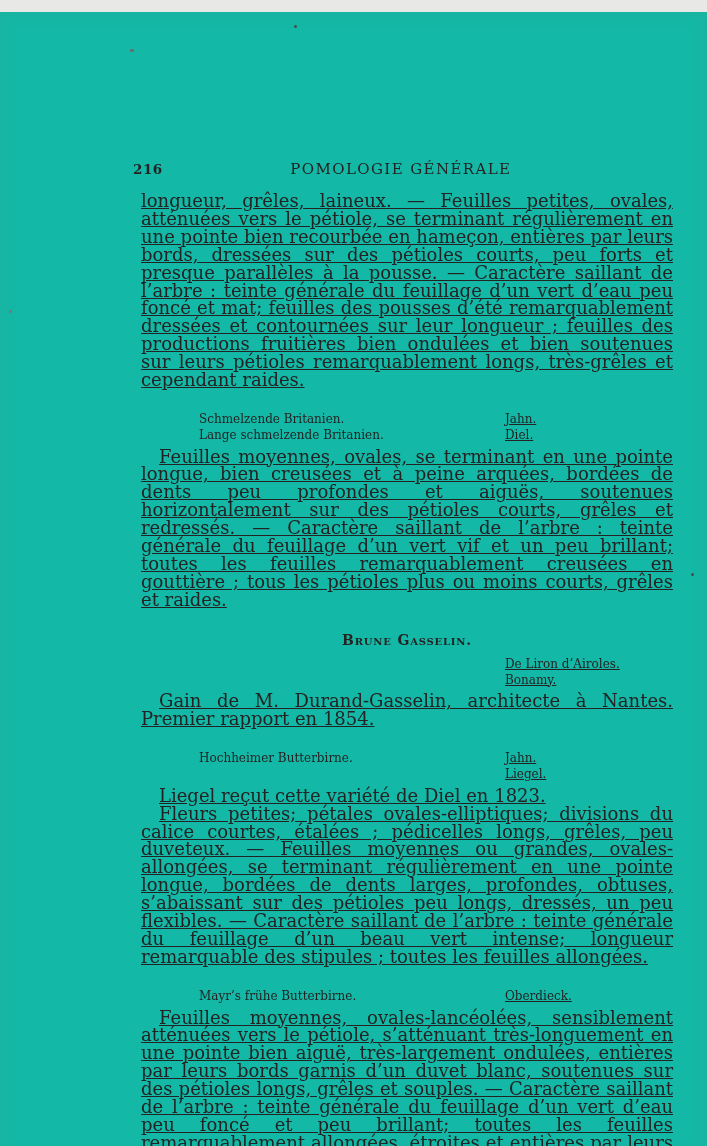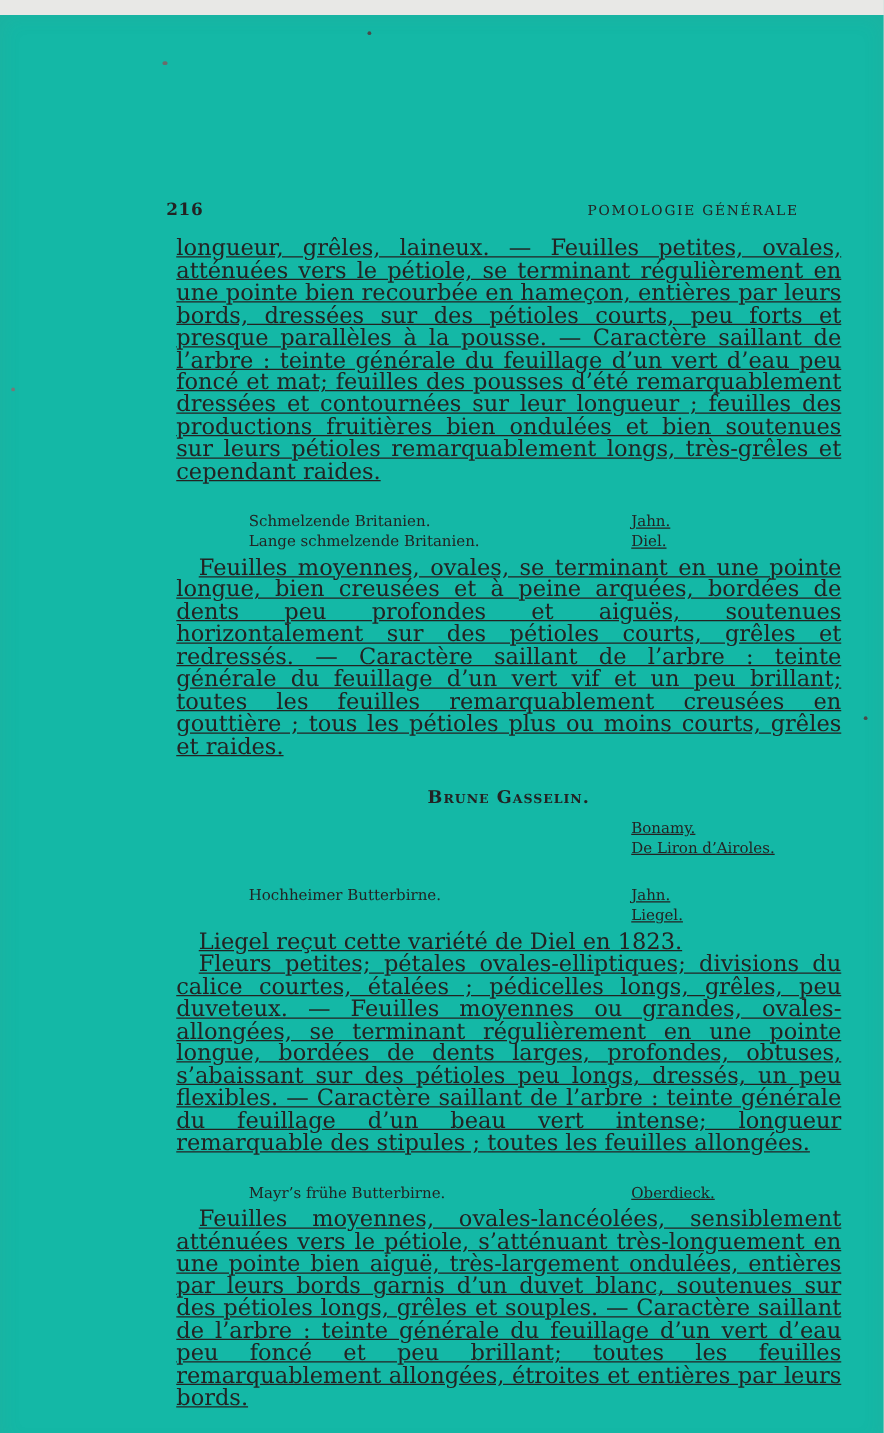--- a/index.html
+++ b/index.html
@@ -20,22 +20,22 @@
   }
   .header-row{
     display:flex;align-items:baseline;
     margin-left:-8px;
     margin-bottom:14px;
   }
   .page-number{
     font-size:13.5px;font-weight:bold;letter-spacing:0.5px;
   }
   .running-title{
-    flex:1;text-align:right;
-    font-size:11px;letter-spacing:1.4px;
+    flex:1;text-align:center;
+    font-size:15px;letter-spacing:1.4px;
     font-weight:500;
   }
   .para{
     font-size:18px;line-height:17.9px;
     text-align:justify;
     text-indent:18px;
     margin:0;
     text-decoration:underline;
   }
   .para.no-indent{text-indent:0;}
@@ -98,27 +98,28 @@
         </div>
       </div>
       <p class="para">Feuilles moyennes, ovales, se terminant en une pointe longue, bien creusées et à peine arquées, bordées de dents peu profondes et aiguës, soutenues horizontalement sur des pétioles courts, grêles et redressés. — Caractère saillant de l’arbre : teinte générale du feuillage d’un vert vif et un peu brillant; toutes les feuilles remarquablement creusées en gouttière ; tous les pétioles plus ou moins courts, grêles et raides.</p>
     </div>
 
     <div class="section">
       <h3 class="species-heading">Brune Gasselin.</h3>
       <div class="syn-block">
         <div class="syn-row">
           <span class="syn-name"></span>
-          <span class="syn-auth">Bonamy.</span>
+          <span class="syn-auth">De Liron d’Airoles.</span>
         </div>
         <div class="syn-row">
           <span class="syn-name"></span>
-          <span class="syn-auth">De Liron d’Airoles.</span>
+          <span class="syn-auth">Bonamy.</span>
         </div>
       </div>
+      <p class="para">Gain de M. Durand-Gasselin, architecte à Nantes. Premier rapport en 1854.</p>
     </div>
 
     <div class="section">
       <div class="syn-block">
         <div class="syn-row">
           <span class="syn-name">Hochheimer Butterbirne.</span>
           <span class="syn-auth">Jahn.</span>
         </div>
         <div class="syn-row">
           <span class="syn-name"></span>

